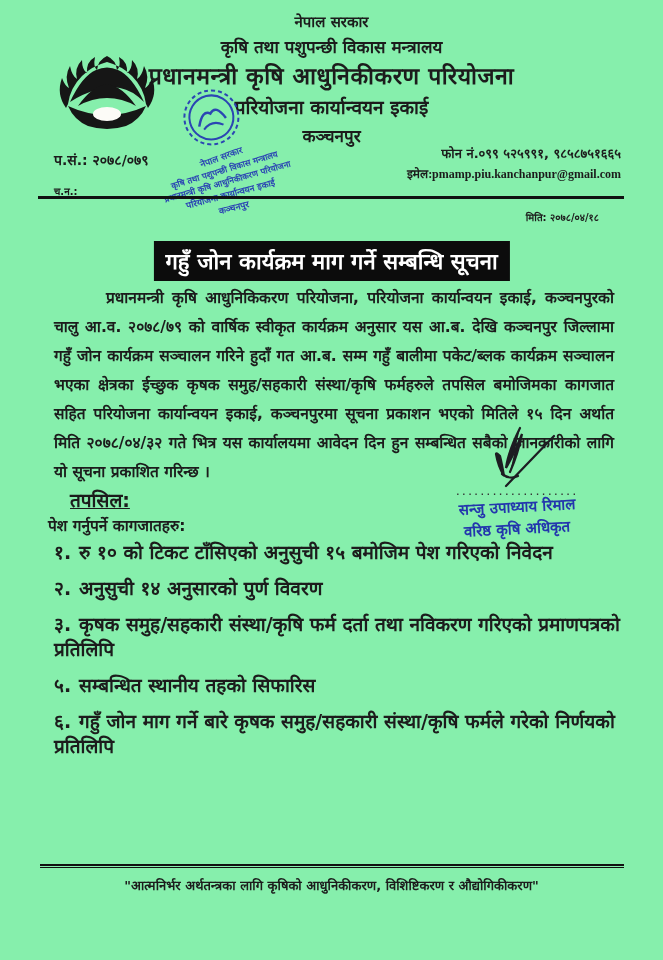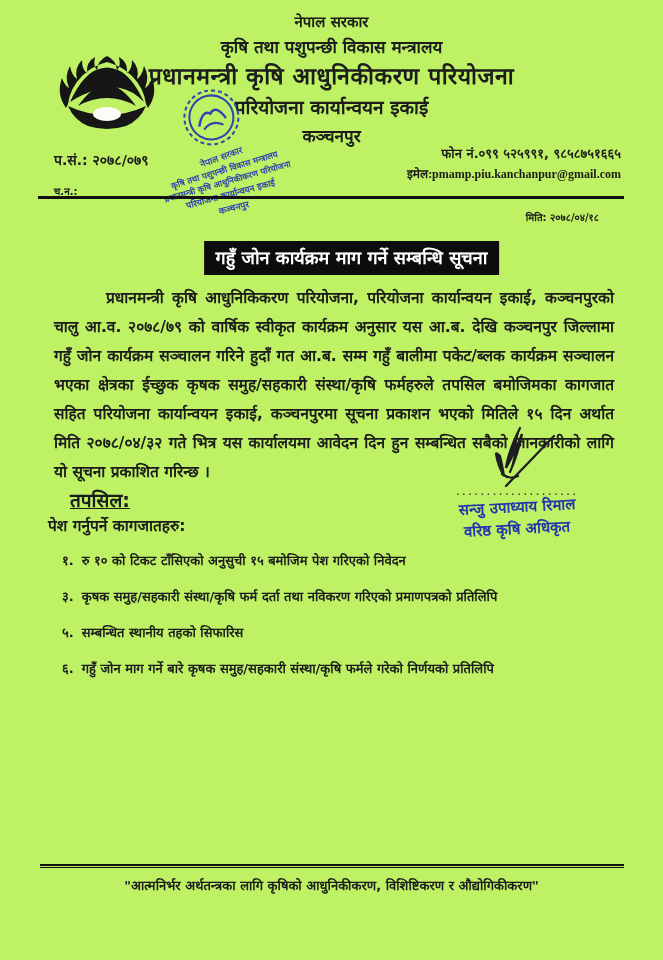--- a/index.html
+++ b/index.html
@@ -1,20 +1,20 @@
 <!DOCTYPE html>
 <html><head>
 <meta charset="utf-8">
 <style>
   html,body{margin:0;padding:0;background:#e8e8e8;}
   .page{
     position:relative;
     width:663px;height:960px;
     margin:0 auto;
-    background:#bef264;
+    background:#86efac;
     font-family:"DejaVu Sans","Liberation Sans",sans-serif;
     color:#1c1c1c;
     overflow:hidden;
     box-shadow:0 0 6px rgba(0,0,0,.25);
   }
   
   .hdr{position:absolute;left:0;top:14px;width:100%;text-align:center;line-height:1.1;}
   .hdr .l1{font-size:15px;font-weight:600;}
   .hdr .l2{font-size:17px;font-weight:700;margin-top:7px;}
   .hdr .l3{font-size:23px;font-weight:800;margin-top:8px;letter-spacing:.5px;}
@@ -37,40 +37,40 @@
   .chno{position:absolute;left:54px;top:184px;font-size:10px;font-weight:700;}
   .contact{position:absolute;right:42px;top:144px;text-align:right;}
   .contact .ph{font-size:13px;font-weight:700;}
   .contact .em{font-size:12px;font-weight:700;margin-top:3px;font-family:Liberation Serif, serif;}
   .rule{position:absolute;left:38px;top:196px;width:586px;height:3px;background:#111;}
   .date{position:absolute;right:64px;top:210px;font-size:10px;font-weight:700;}
   
   .titlebar{
     position:absolute;left:50%;top:241px;transform:translateX(-50%);
     background:#0c0c0c;color:#fff;
-    font-size:18px;font-weight:800;
-    padding:4px 12px 6px 12px;white-space:nowrap;margin-left:20px;
+    font-size:22px;font-weight:800;
+    padding:4px 12px 6px 12px;white-space:nowrap;
   }
   
   .body{
     position:absolute;left:54px;top:284px;width:560px;
     font-size:15.5px;line-height:29px;text-align:justify;
     text-indent:52px;font-weight:600;
   }
   
   .sig{position:absolute;right:36px;top:424px;width:220px;text-align:center;}
   .sig .scribble{display:block;margin:0 auto -8px auto;}
   .sig .dots{font-size:13px;letter-spacing:2px;color:#333;line-height:10px;}
   .sig .nm{color:#2336ad;font-size:15px;font-weight:800;transform:rotate(-3deg);}
   .sig .dg{color:#2336ad;font-size:15px;font-weight:800;transform:rotate(-3deg);margin-top:2px;}
   
   .tap-h{position:absolute;left:70px;top:487px;font-size:19px;font-weight:700;text-decoration:underline;}
   .tap-s{position:absolute;left:48px;top:514px;font-size:15.5px;font-weight:700;}
   .doclist{position:absolute;left:54px;top:540px;width:575px;
-           list-style:none;margin:8px;padding:0;font-size:13px;font-weight:600;}
+           list-style:none;margin:0;padding:0;font-size:19px;font-weight:600;}
   .doclist li{margin-bottom:11px;line-height:25px;}
   .doclist .n{margin-right:8px;}
   
   .f-rule{position:absolute;left:40px;top:864px;width:584px;height:4px;
           border-top:2px solid #111;border-bottom:1px solid #111;box-sizing:border-box;}
   .f-slogan{position:absolute;left:0;top:876px;width:100%;text-align:center;
             font-size:13px;font-weight:700;}
 </style>
 </head>
 <body>
@@ -146,20 +146,21 @@
     <div class="dots">....................</div>
     <div class="nm">सन्जु उपाध्याय रिमाल</div>
     <div class="dg">वरिष्ठ कृषि अधिकृत</div>
   </div>
 
   <div class="tap-h">तपसिल:</div>
   <div class="tap-s">पेश गर्नुपर्ने कागजातहरु:</div>
 
   <ul class="doclist">
     <li><span class="n">१.</span><span>रु १० को टिकट टाँसिएको अनुसुची १५ बमोजिम पेश गरिएको निवेदन</span></li>
+    <li><span class="n">२.</span><span>अनुसुची १४ अनुसारको पुर्ण विवरण</span></li>
     <li><span class="n">३.</span><span>कृषक समुह/सहकारी संस्था/कृषि फर्म दर्ता तथा नविकरण गरिएको प्रमाणपत्रको प्रतिलिपि</span></li>
     <li><span class="n">५.</span><span>सम्बन्धित स्थानीय तहको सिफारिस</span></li>
     <li><span class="n">६.</span><span>गहुँ जोन माग गर्ने बारे कृषक समुह/सहकारी संस्था/कृषि फर्मले गरेको निर्णयको प्रतिलिपि</span></li>
   </ul>
 
   <div class="f-rule"></div>
   <div class="f-slogan">"आत्मनिर्भर अर्थतन्त्रका लागि कृषिको आधुनिकीकरण, विशिष्टिकरण र औद्योगिकीकरण"</div>
 
 </div>
 

